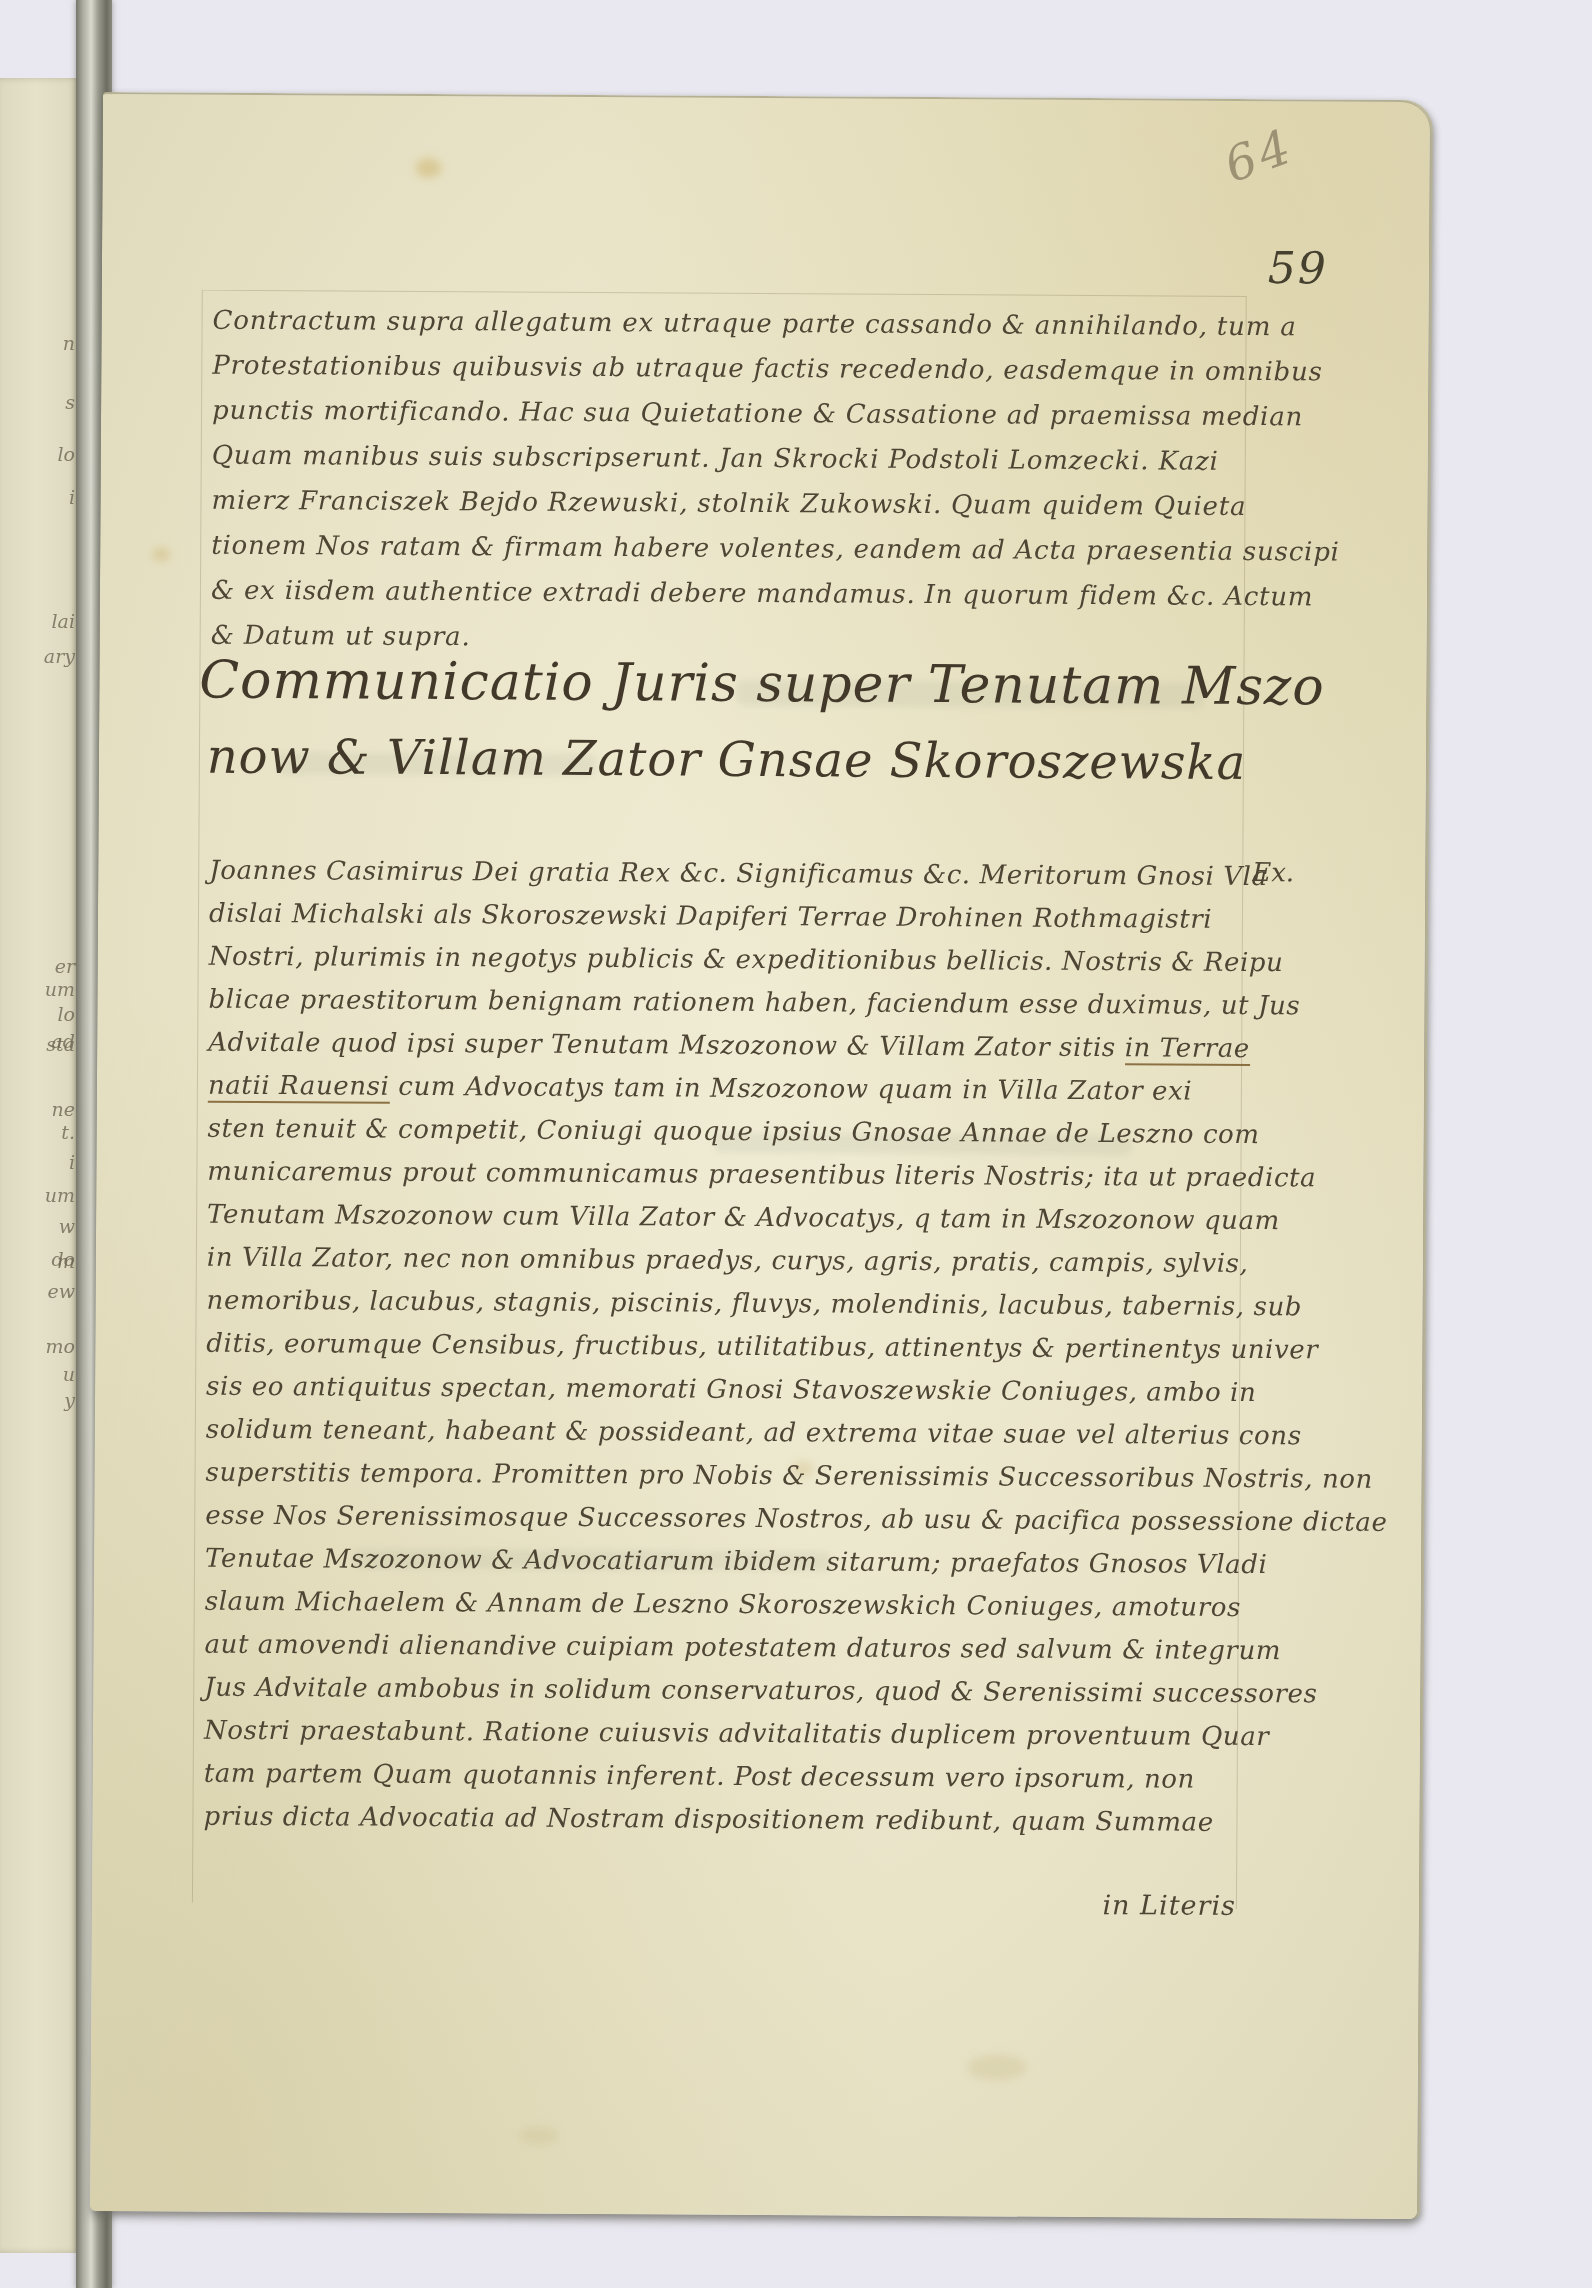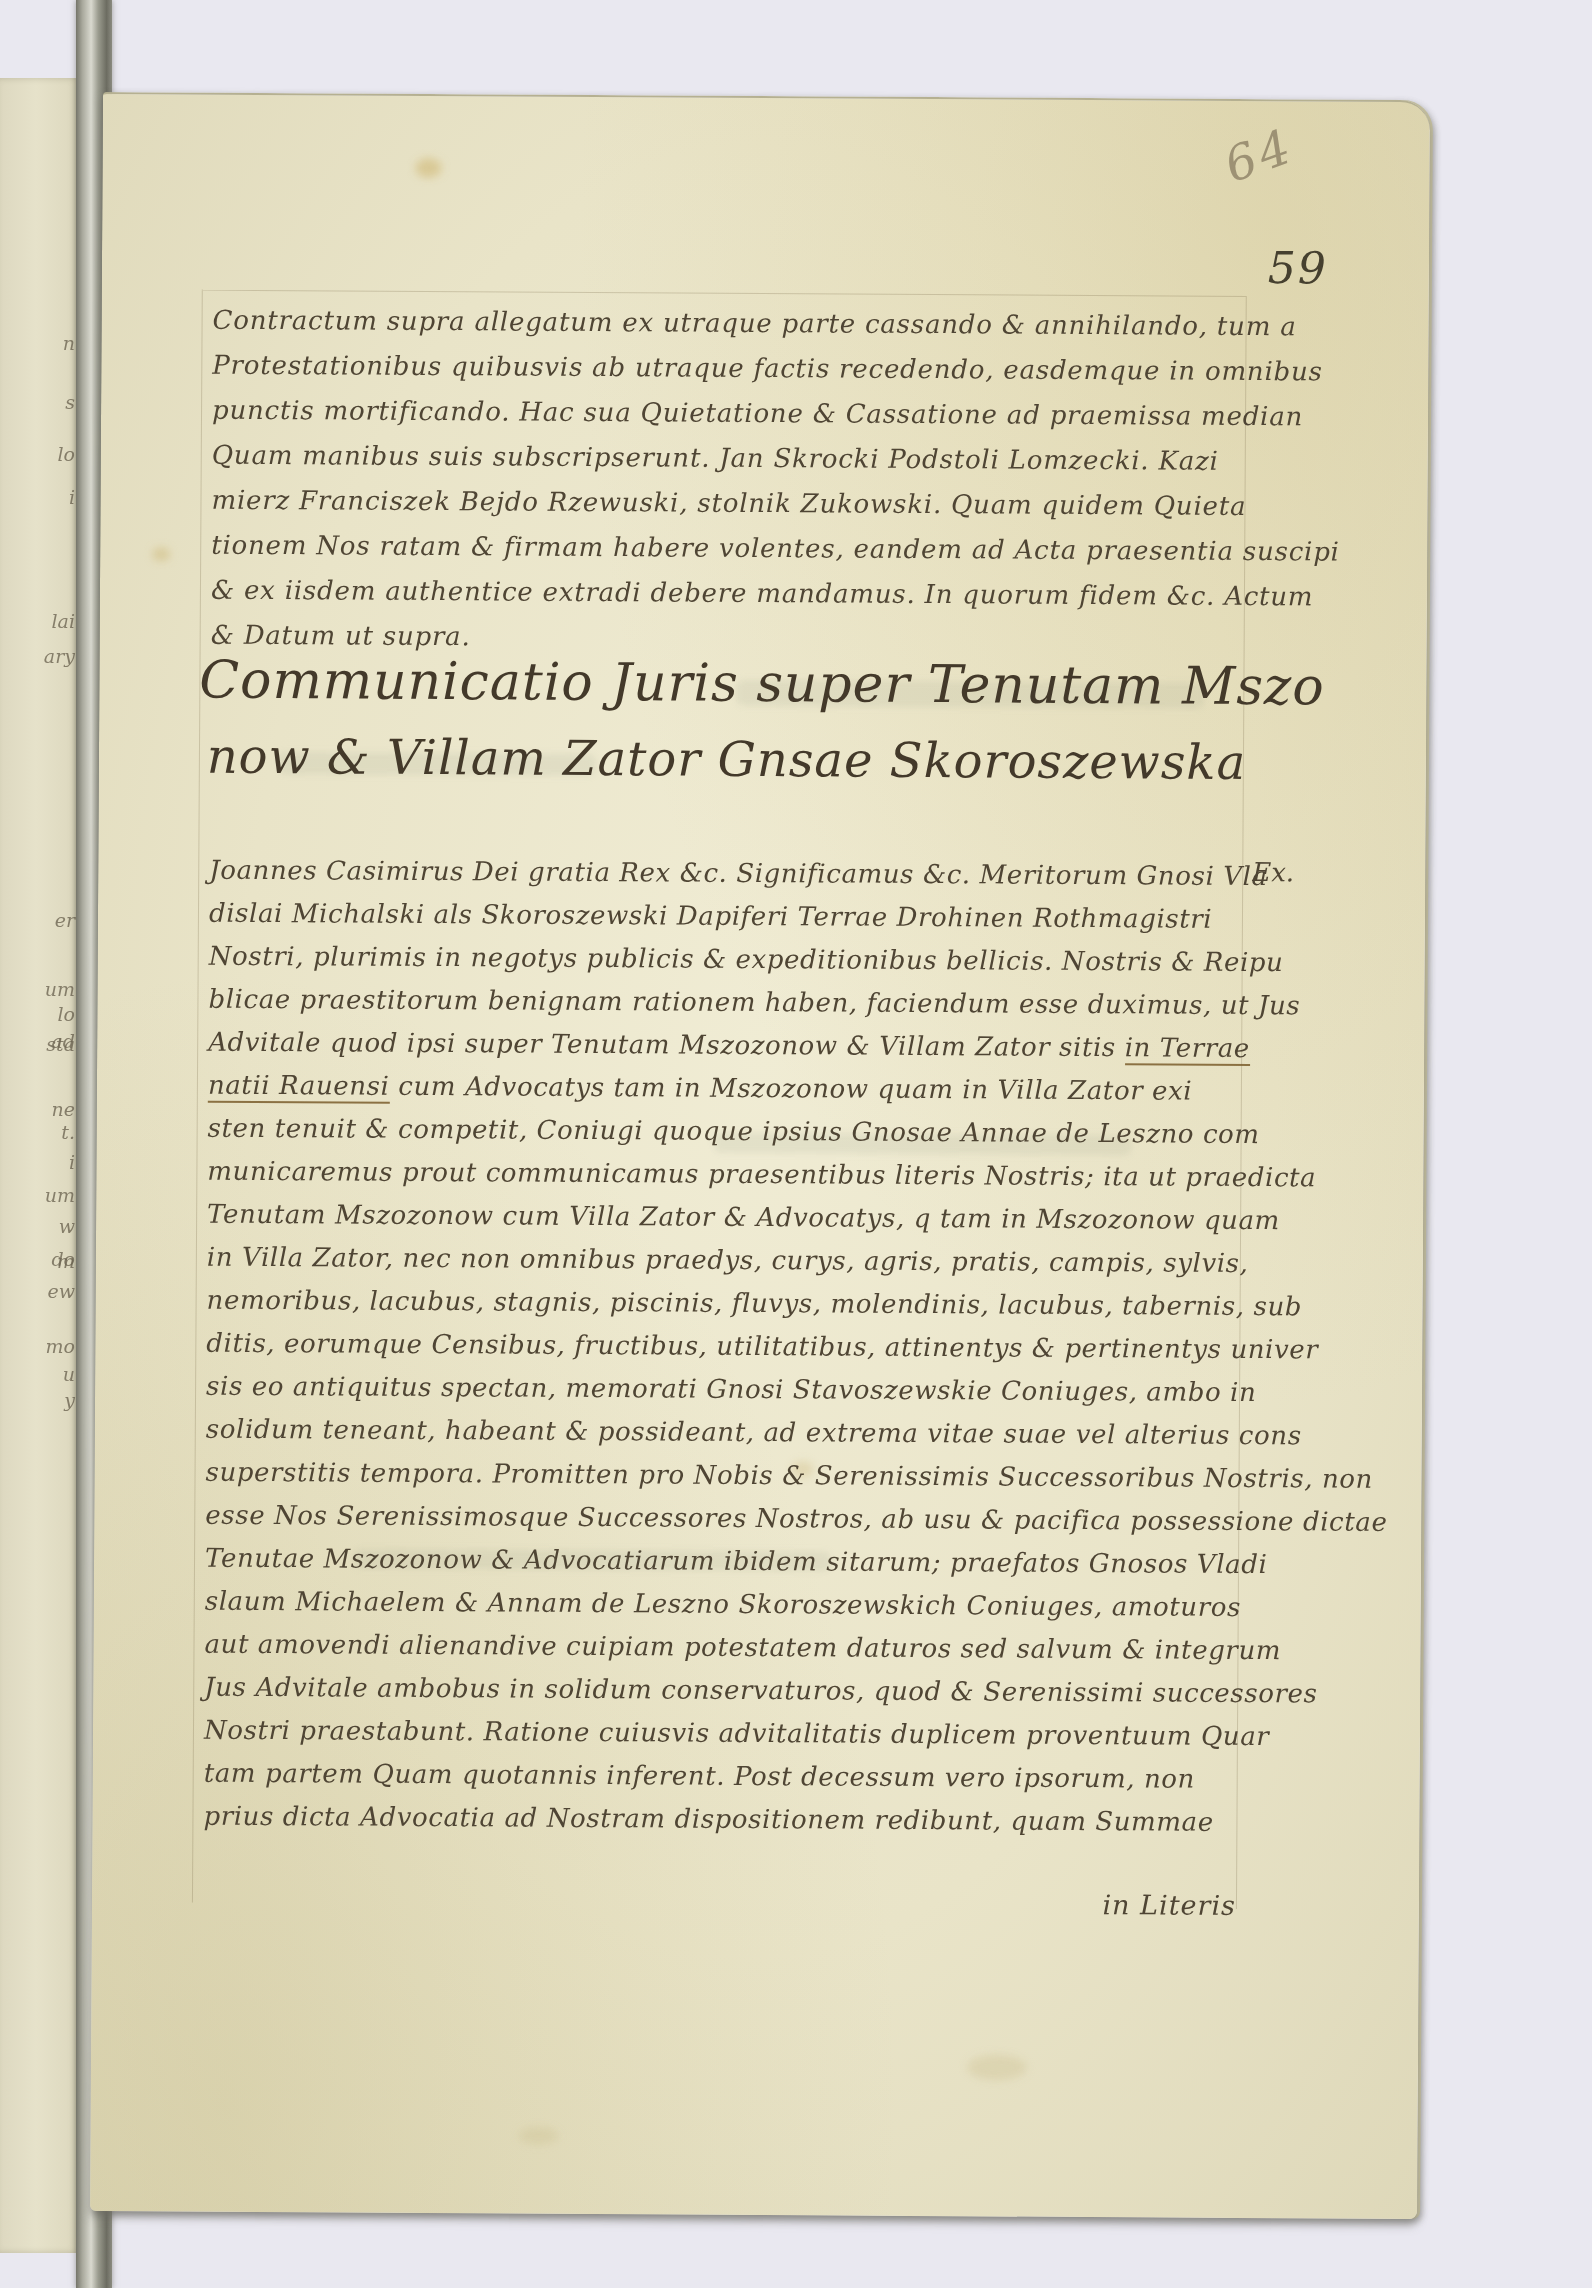--- a/index.html
+++ b/index.html
@@ -75,21 +75,21 @@
 
 <div class="stage">
 
   <div class="facing">
     <span class="frag" style="top:254px">n</span>
     <span class="frag" style="top:313px">s</span>
     <span class="frag" style="top:365px">lo</span>
     <span class="frag" style="top:408px">i</span>
     <span class="frag" style="top:532px">lai</span>
     <span class="frag" style="top:567px">ary</span>
-    <span class="frag" style="top:831px">er</span>
+    <span class="frag" style="top:877px">er</span>
     <span class="frag" style="top:900px">um</span>
     <span class="frag" style="top:925px">lo</span>
     <span class="frag" style="top:955px">sta</span>
     <span class="frag" style="top:952px">ad</span>
     <span class="frag" style="top:1020px">ne</span>
     <span class="frag" style="top:1043px">t.</span>
     <span class="frag" style="top:1073px">i</span>
     <span class="frag" style="top:1106px">um</span>
     <span class="frag" style="top:1137px">w</span>
     <span class="frag" style="top:1172px">m</span>

